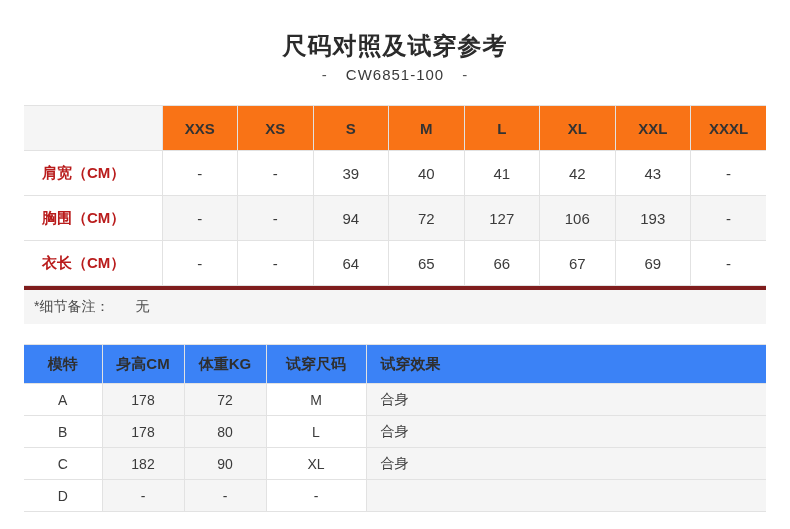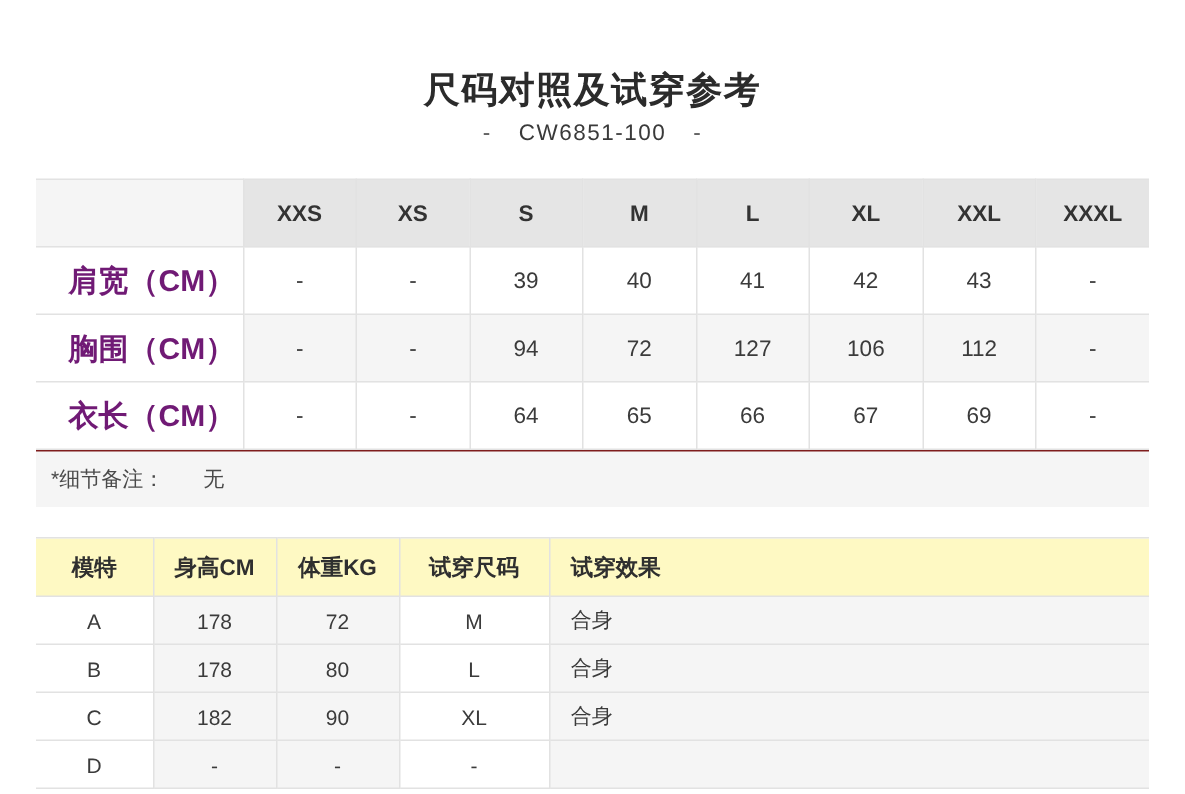--- a/index.html
+++ b/index.html
@@ -20,21 +20,21 @@
     position: relative;
     box-sizing: border-box;
     padding: 0 24px;
   }
   .title {
     text-align: center;
     font-size: 24px;
     font-weight: bold;
     color: #2b2b2b;
     letter-spacing: 1px;
-    padding-top: 44px;
+    padding-top: 30px;
     font-family: Liberation Serif, serif;
   }
   .subtitle {
     text-align: center;
     font-size: 15px;
     color: #3a3a3a;
     margin-top: 4px;
     letter-spacing: 1px;
   }
   .subtitle .dash {
@@ -50,62 +50,62 @@
   }
   .size-table col.label-col { width: 138px; }
   .size-table th, .size-table td {
     border: 1px solid #e2e2e2;
     height: 42px;
     text-align: center;
     font-size: 15px;
     color: #3b3b3b;
   }
   .size-table thead th {
-    background: #e5e5e5;
+    background: #f97316;
     font-weight: bold;
     font-size: 15px;
     color: #333;
   }
   .size-table thead th.corner {
     background: #f5f5f5;
     border-left: none;
   }
   .size-table tbody tr:nth-child(odd) td {
     background: #ffffff;
   }
   .size-table tbody tr:nth-child(even) td {
     background: #f5f5f5;
   }
   .size-table tbody td.rowlabel {
     font-weight: bold;
-    text-align: center;
+    text-align: left;
     padding-left: 18px;
-    font-size: 20px;
-    color: #701a75;
+    font-size: 15px;
+    color: #b91c1c;
     background: #ffffff !important;
     border-left: none;
   }
   .size-table tbody tr td:last-child {
     border-right: none;
   }
   .size-table thead th:last-child {
     border-right: none;
   }
   .note-row {
     width: 742px;
     margin: 0 auto;
     background: #f5f5f5;
     height: 38px;
     display: flex;
     align-items: center;
     padding-left: 10px;
     box-sizing: border-box;
     font-size: 14px;
     color: #4a4a4a;
-    border-top: 1px solid #7f1d1d;
+    border-top: 4px solid #7f1d1d;
   }
   .note-row .note-label { font-weight: normal; }
   .note-row .note-value { margin-left: 26px; }
 
   .model-table {
     width: 742px;
     margin: 20px auto 0 auto;
     border-collapse: collapse;
     table-layout: fixed;
   }
@@ -115,21 +115,21 @@
   .model-table col.c4 { width: 100px; }
   .model-table col.c5 { width: 400px; }
   .model-table th, .model-table td {
     border: 1px solid #e2e2e2;
     height: 29px;
     text-align: center;
     font-size: 14px;
     color: #3b3b3b;
   }
   .model-table thead th {
-    background: #fef9c3;
+    background: #3b82f6;
     font-weight: bold;
     font-size: 15px;
     height: 36px;
     color: #2f2f2f;
   }
   .model-table thead th.left-al,
   .model-table td.left-al {
     text-align: left;
     padding-left: 14px;
   }
@@ -197,21 +197,21 @@
         <td>-</td>
       </tr>
       <tr>
         <td class="rowlabel">胸围（CM）</td>
         <td>-</td>
         <td>-</td>
         <td>94</td>
         <td>72</td>
         <td>127</td>
         <td>106</td>
-        <td>112</td>
+        <td>193</td>
         <td>-</td>
       </tr>
       <tr>
         <td class="rowlabel">衣长（CM）</td>
         <td>-</td>
         <td>-</td>
         <td>64</td>
         <td>65</td>
         <td>66</td>
         <td>67</td>

